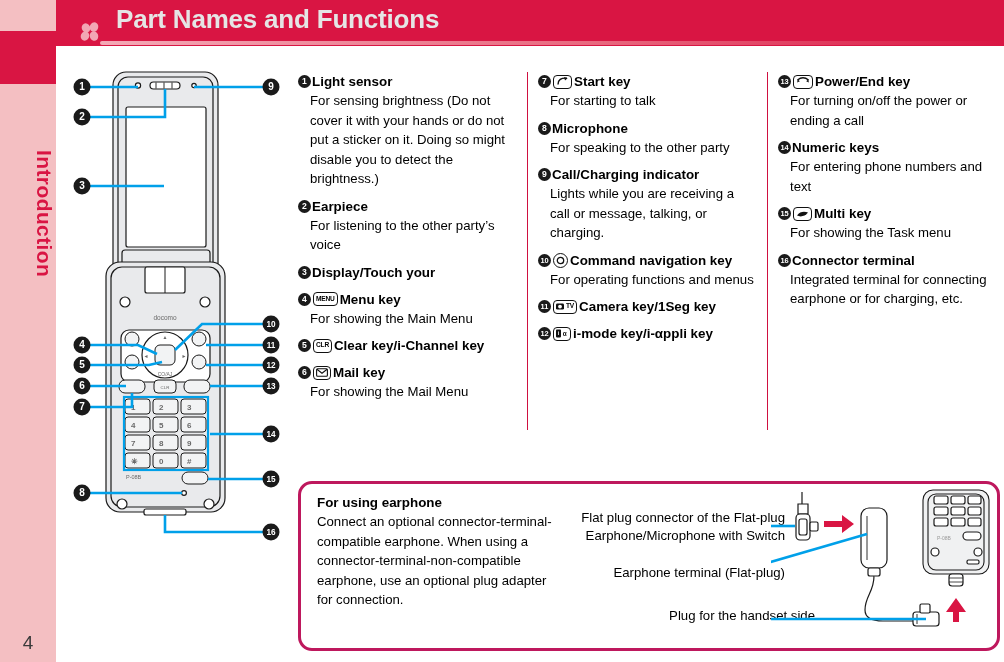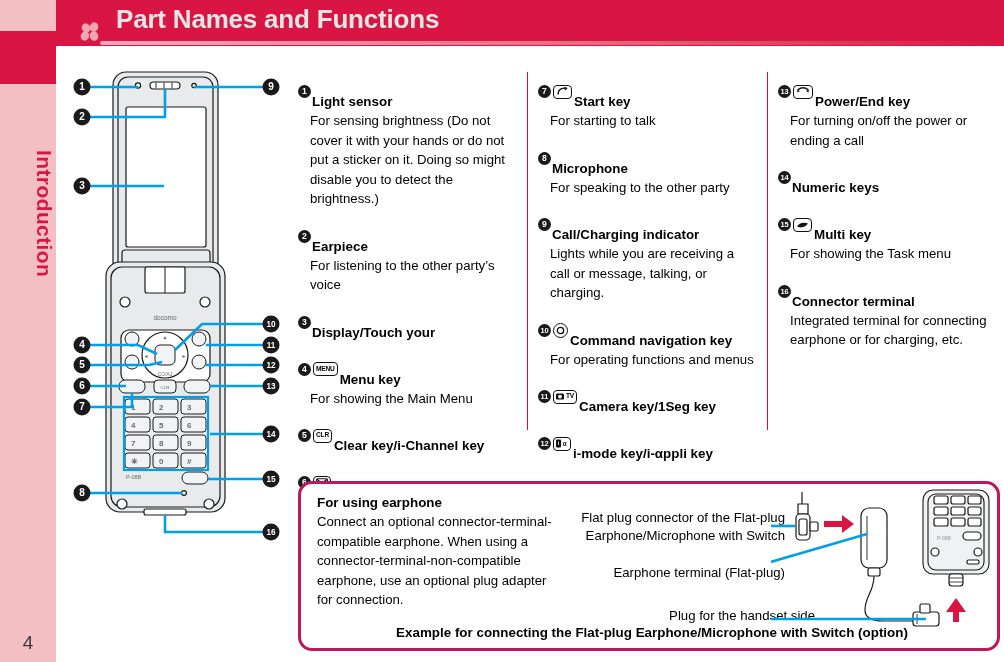--- a/index.html
+++ b/index.html
@@ -64,21 +64,21 @@
 
   .divider { position:absolute; top:72px; width:1px; height:358px; background:#cf1040; }
   #div1 { left:527px; }
   #div2 { left:767px; }
 
   .entry { margin-bottom:8px; }
   .entry-head {
     font-weight:bold; font-size:13.4px; line-height:19px;
     display:flex; align-items:center; flex-wrap:wrap;
   }
-  .entry-head .htext { white-space:normal;margin-top:20px; }
+  .entry-head .htext { white-space:normal; }
   .entry-body { padding-left:12px; font-weight:normal; font-size:13.2px; line-height:19.5px; }
 
   
   .bullet {
     display:inline-block; width:13px; height:13px; border-radius:50%;
     background:#1a1a1a; color:#fff;
     font-size:8.6px; line-height:13px; text-align:center;
     font-weight:bold; margin-right:1px; flex:none;
     font-family:"Liberation Sans", sans-serif;
   }
@@ -423,20 +423,21 @@
         </span>
         <span class="htext">Power/End key</span>
       </div>
       <div class="entry-body">For turning on/off the power or ending a call</div>
     </div>
     <div class="entry">
       <div class="entry-head">
         <span class="bullet wide">14</span>
         <span class="htext">Numeric keys</span>
       </div>
+      <div class="entry-body">For entering phone numbers and text</div>
     </div>
     <div class="entry">
       <div class="entry-head">
         <span class="bullet wide">15</span>
         <span class="keyglyph">
           <svg width="13" height="8" viewBox="0 0 13 8">
             <path d="M1 5.6 C4 1 9 1.2 12 2.6 C9 6.8 4 7 1 5.6 Z" fill="#111"></path>
           </svg>
         </span>
         <span class="htext">Multi key</span>
@@ -518,14 +519,13 @@
       <path d="M182 124 h-7 l10 -14 10 14 h-7 v10 h-6 z" fill="#d91543"></path>
     </g>
 
     <g>
       <path class="el" d="M-6 38 H24"></path>
       <path class="el" d="M-14 78 L96 46"></path>
       <path class="el" d="M-6 131 H155"></path>
     </g>
   </svg>
 
-  <div id="ear-caption">Example for connecting the Flat-plug Earphone/Microphone with Switch (option)</div>
 </div>
 
 </body></html>

